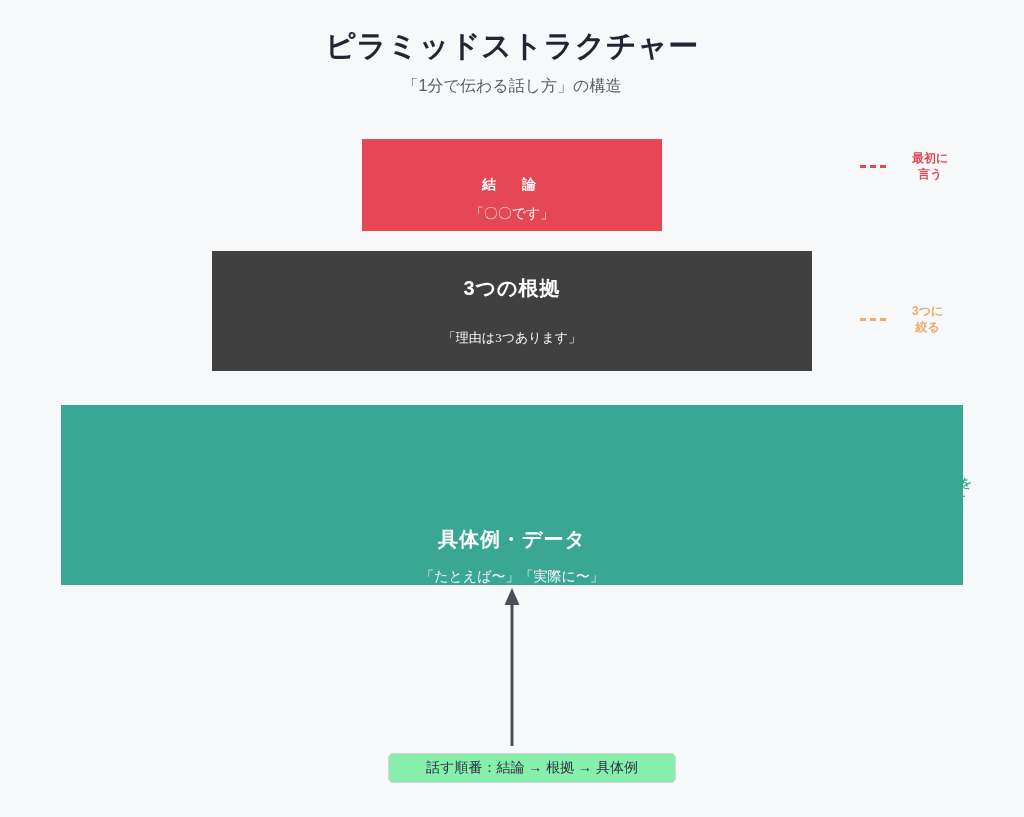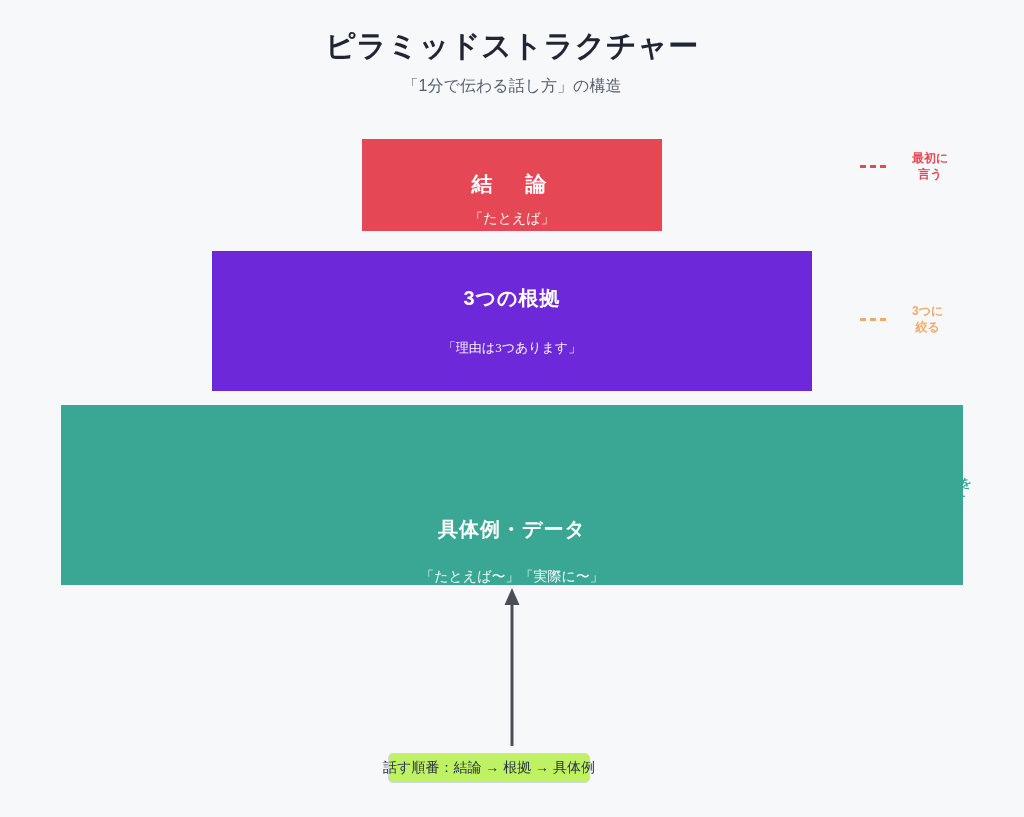--- a/index.html
+++ b/index.html
@@ -66,43 +66,43 @@
     opacity: 0.96;
   }
 
   #tier-0 {
     left: 362px;
     top: 139px;
     width: 300px;
     height: 92px;
     background: #e54854;
   }
-  #tier-0 .tier-title { font-size: 21px; letter-spacing: 6px; margin-top: 28px; }
+  #tier-0 .tier-title { font-size: 14px; letter-spacing: 6px; margin-top: 28px; }
   #tier-0 .tier-sub   { font-size: 14px; margin-top: 12px; }
 
   #tier-1 {
     left: 212px;
     top: 251px;
     width: 600px;
-    height: 140px;
-    background: #6d28d9;
+    height: 120px;
+    background: #404040;
   }
   #tier-1 .tier-title { font-size: 20px; letter-spacing: 1px; }
   #tier-1 .tier-sub   { font-size: 13px; margin-top: 30px; font-family: Liberation Serif, serif; }
 
   #tier-2 {
     left: 61px;
     top: 405px;
     width: 902px;
     height: 180px;
     background: #3aa795;
     justify-content: flex-end;
   }
   #tier-2 .tier-title { font-size: 20px; letter-spacing: 1px; }
-  #tier-2 .tier-sub   { font-size: 14px; margin-top: 26px; }
+  #tier-2 .tier-sub   { font-size: 14px; margin-top: 16px; }
 
   
   .annotation {
     position: absolute;
     display: flex;
     align-items: center;
     gap: 26px;
   }
   .anno-dash {
     width: 26px;
@@ -127,24 +127,24 @@
     top: 586px;
     width: 32px;
     height: 162px;
   }
 
   
   #order-caption {
     position: absolute;
     left: 388px;
     top: 753px;
-    width: 202px;
+    width: 288px;
     height: 30px;
     box-sizing: border-box;
-    background: #bef264;
+    background: #86efac;
     border: 1px solid #d3d7dd;
     border-radius: 5px;
     display: flex;
     align-items: center;
     justify-content: center;
     font-size: 14px;
     color: #2b3240;
     white-space: nowrap;
   }
 </style>
@@ -152,21 +152,21 @@
 <body>
 
 <div id="canvas">
 
   <div class="page-title">ピラミッドストラクチャー</div>
 
   <div class="page-subtitle">「1分で伝わる話し方」の構造</div>
 
   <div class="tier" id="tier-0">
     <div class="tier-title">結　論</div>
-    <div class="tier-sub">「たとえば」</div>
+    <div class="tier-sub">「〇〇です」</div>
   </div>
 
   <div class="tier" id="tier-1">
     <div class="tier-title">3つの根拠</div>
     <div class="tier-sub">「理由は3つあります」</div>
   </div>
 
   <div class="tier" id="tier-2">
     <div class="tier-title">具体例・データ</div>
     <div class="tier-sub">「たとえば〜」「実際に〜」</div>

